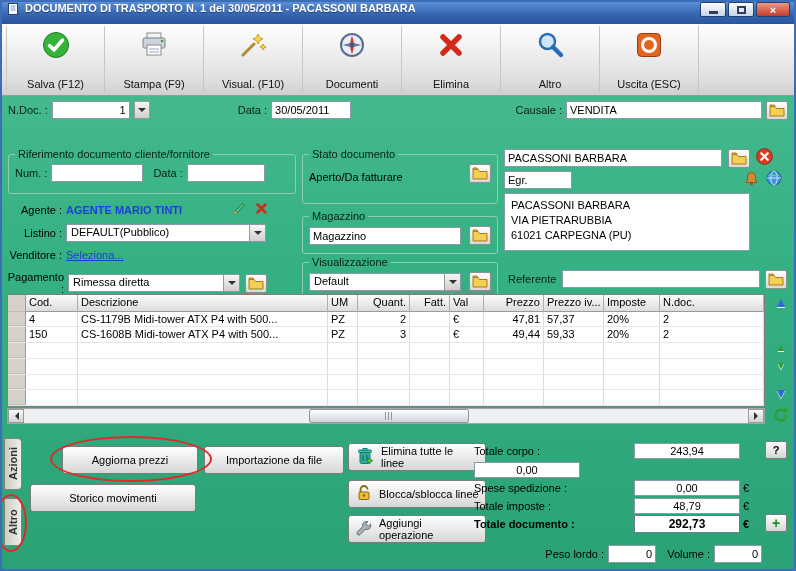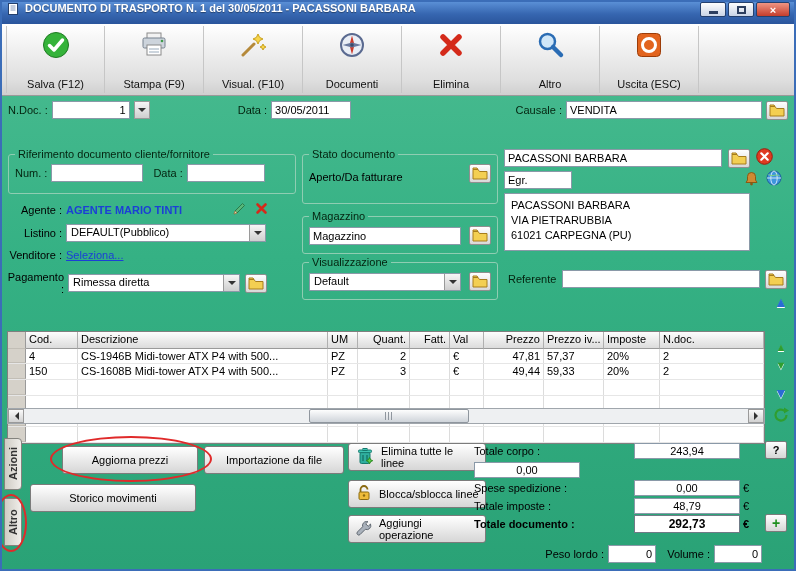--- a/index.html
+++ b/index.html
@@ -44,21 +44,21 @@
 
   .fieldrow { position:absolute; display:flex; align-items:center; }
   .fieldrow .flabel { width:58px; text-align:right; padding-right:4px; }
   .bluev { color:#1b3fd6; font-weight:bold; }
   .linkv { color:#1b3fd6; text-decoration:underline; cursor:pointer; }
 
   
   .addrbox { position:absolute; background:#fff; border:1px solid #8a99a8; padding:4px 6px; line-height:15px; }
 
   
-  .grid { position:absolute; left:5px; top:292px; width:758px; height:113px; background:#fff; border:1px solid #7f7f7f; display:flex; flex-direction:column;margin-top:37px; }
+  .grid { position:absolute; left:5px; top:292px; width:758px; height:113px; background:#fff; border:1px solid #7f7f7f; display:flex; flex-direction:column; }
   .ghead { display:flex; height:17px; }
   .hcell { background:linear-gradient(#fdfdfd,#dcdcdc); border-right:1px solid #b0b0b0; border-bottom:1px solid #9a9a9a; padding:1px 3px; white-space:nowrap; overflow:hidden; }
   .grow { display:flex; height:16px; background:#fff; border-bottom:1px solid #e6e6e6; }
   .gcell { border-right:1px solid #dcdcdc; padding:1px 3px; white-space:nowrap; overflow:hidden; }
   .selcell { width:18px; flex:none; background:#d5d1c9; border-right:1px solid #9a9a9a; border-bottom:1px solid #c2beb6; }
   .c0{width:52px;flex:none}.c1{width:250px;flex:none}.c2{width:30px;flex:none}
   .c3{width:52px;flex:none;text-align:right}.c4{width:40px;flex:none;text-align:right}
   .c5{width:34px;flex:none}.c6{width:60px;flex:none;text-align:right}
   .c7{width:60px;flex:none}.c8{width:56px;flex:none}.c9{flex:1}
 
@@ -346,21 +346,21 @@
       <div class="hcell c4">Fatt.</div>
       <div class="hcell c5">Val</div>
       <div class="hcell c6">Prezzo</div>
       <div class="hcell c7">Prezzo iv...</div>
       <div class="hcell c8">Imposte</div>
       <div class="hcell c9">N.doc.</div>
     </div>
     <div class="grow">
       <div class="gcell selcell"></div>
       <div class="gcell c0">4</div>
-      <div class="gcell c1">CS-1946B Midi-tower ATX P4 with 500...</div>
+      <div class="gcell c1">CS-1179B Midi-tower ATX P4 with 500...</div>
       <div class="gcell c2">PZ</div>
       <div class="gcell c3">2</div>
       <div class="gcell c4"></div>
       <div class="gcell c5">€</div>
       <div class="gcell c6">47,81</div>
       <div class="gcell c7">57,37</div>
       <div class="gcell c8">20%</div>
       <div class="gcell c9">2</div>
     </div>
     <div class="grow">

